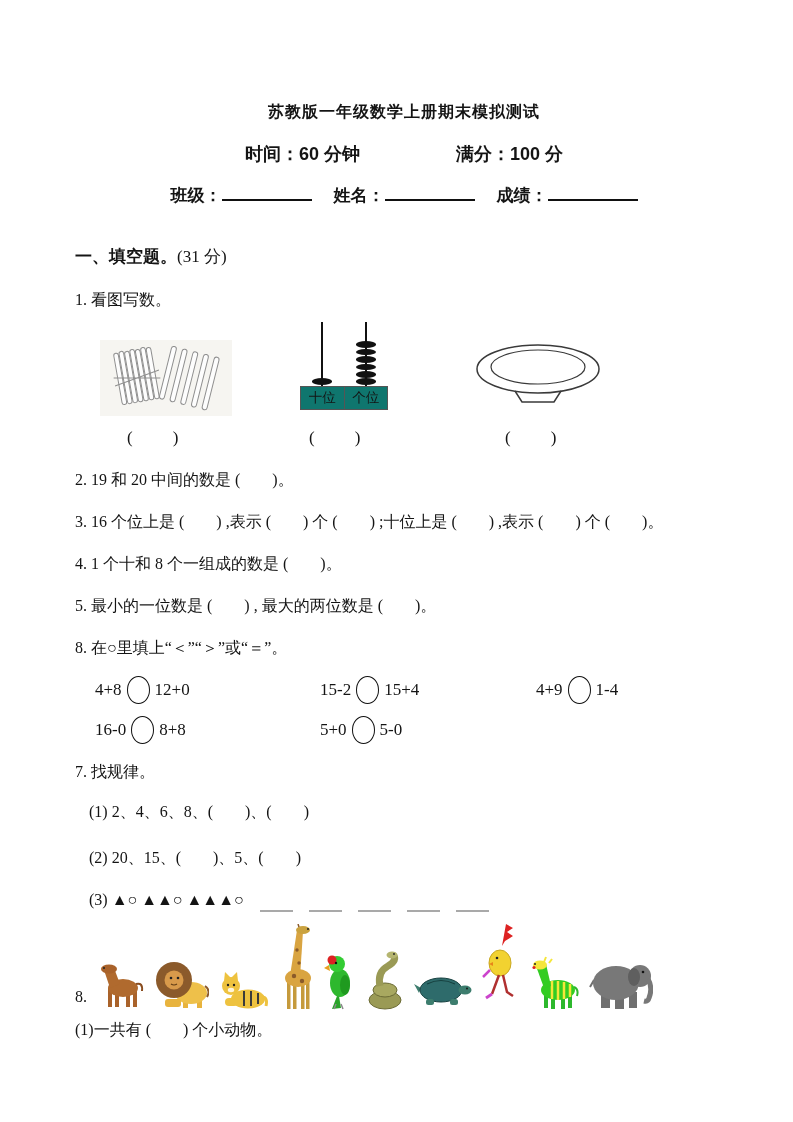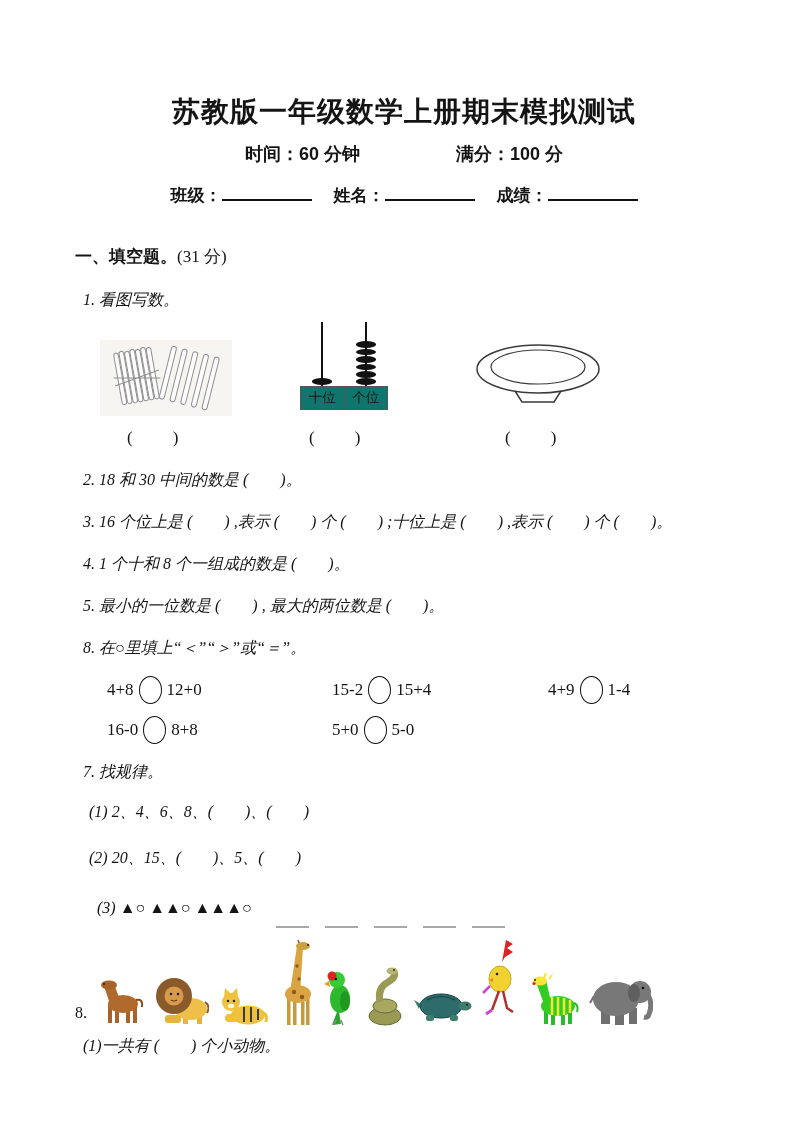--- a/index.html
+++ b/index.html
@@ -4,54 +4,54 @@
 <style>
   html,body{margin:0;padding:0;background:#fff;}
   .page{
     position:relative;width:793px;height:1122px;background:#fff;overflow:hidden;
     box-sizing:border-box;padding:98px 60px 0 75px;
     font-family:"Liberation Serif","DejaVu Serif",serif;
     color:#141414;font-size:16px;
   }
   .title{
     margin:0;text-align:center;font-family:"Liberation Sans","DejaVu Sans",sans-serif;
-    font-weight:bold;font-size:28px;line-height:28px;letter-spacing:1px;
+    font-weight:bold;font-size:16px;line-height:28px;letter-spacing:1px;
   }
   .meta-line{
     margin-top:16px;display:flex;justify-content:center;gap:96px;
     font-family:"Liberation Sans","DejaVu Sans",sans-serif;font-weight:bold;font-size:18px;
   }
   .student-line{
     margin-top:18px;display:flex;justify-content:center;gap:22px;align-items:flex-end;
     font-family:Liberation Sans, sans-serif;font-weight:bold;font-size:17px;
   }
   .blank-line{display:inline-block;width:90px;height:15px;border-bottom:2px solid #111;}
   .section-heading{margin-top:38px;font-size:17px;}
   .section-heading .bold{font-family:"Liberation Sans","DejaVu Sans",sans-serif;font-weight:bold;}
-  .q{margin:8px;white-space:nowrap;line-height:24px;font-style:italic;}
+  .q{margin:0;white-space:nowrap;line-height:24px;}
   .mt8{margin-top:8px}.mt16{margin-top:16px}.mt18{margin-top:18px}
   .mt20{margin-top:20px}.mt22{margin-top:22px}.indent{margin-left:14px}
   
   .figures{position:relative;height:140px;margin-top:8px;}
   .fig-sticks{position:absolute;left:25px;top:20px;}
   .fig-abacus{position:absolute;left:225px;top:2px;width:88px;}
   .abacus-rods{position:relative;height:64px;}
   .rod{position:absolute;top:0;bottom:0;width:2px;background:#111;}
   .rod-tens{left:21px}.rod-ones{left:65px}
   .bead{width:20px;height:6.6px;background:#111;border-radius:50%;}
   .tens-bead{position:absolute;bottom:1px;left:12px;}
   .beads-ones{position:absolute;bottom:1px;left:56px;display:flex;flex-direction:column;gap:0.8px;}
   .abacus-box{display:flex;border:1.5px solid #555;box-sizing:border-box;background:#0f766e;}
   .abacus-cell{flex:1;text-align:center;font-size:13.5px;line-height:22px;}
   .abacus-cell:first-child{border-right:1.5px solid #555;}
   .fig-plate{position:absolute;left:398px;top:22px;}
   .fig-bracket{position:absolute;top:106px;font-size:17px;letter-spacing:2px;}
   .fb-0{left:52px}.fb-1{left:234px}.fb-2{left:430px}
   
-  .cmp-row{display:flex;margin-left:32px;}
+  .cmp-row{display:flex;margin-left:20px;}
   .cmp-row1{margin-top:16px}.cmp-row2{margin-top:12px}
   .cmp-cell{display:flex;align-items:center;font-size:17px;}
   .cmp-cell:nth-child(1){width:225px}.cmp-cell:nth-child(2){width:216px}
   .circle{display:inline-block;width:21px;height:26px;border:1.5px solid #111;
     border-radius:50%;margin:0 5px;vertical-align:-6px;background:#fff;}
   
   .pattern-line{display:flex;align-items:flex-end;}
   .gray-blank{display:inline-block;width:33px;border-bottom:2px solid #a9a9a9;height:12px;margin-left:16px;}
   .gray-blank:first-of-type{margin-left:26px;}
   
@@ -136,21 +136,21 @@
       <ellipse cx="65" cy="27" rx="61" ry="24" fill="none" stroke="#3a3a3a" stroke-width="1.5"></ellipse>
       <ellipse cx="65" cy="25" rx="47" ry="17" fill="none" stroke="#3a3a3a" stroke-width="1.2"></ellipse>
       <path d="M42 49 L49 60 H81 L88 49" fill="none" stroke="#3a3a3a" stroke-width="1.5"></path>
     </svg>
 
     <span class="fig-bracket fb-0">(　　)</span>
     <span class="fig-bracket fb-1">(　　)</span>
     <span class="fig-bracket fb-2">(　　)</span>
   </div>
 
-  <p class="q mt8">2. 18 和 30 中间的数是 (　　)。</p>
+  <p class="q mt8">2. 19 和 20 中间的数是 (　　)。</p>
   <p class="q mt18">3. 16 个位上是 (　　) ,表示 (　　) 个 (　　) ;十位上是 (　　) ,表示 (　　) 个 (　　)。</p>
   <p class="q mt18">4. 1 个十和 8 个一组成的数是 (　　)。</p>
   <p class="q mt18">5. 最小的一位数是 (　　) , 最大的两位数是 (　　)。</p>
   <p class="q mt18">8. 在○里填上“＜”“＞”或“＝”。</p>
 
   <div class="cmp-row cmp-row1">
     <span class="cmp-cell">
       <span>4+8</span>
         <span class="circle"></span>
         <span>12+0</span>

